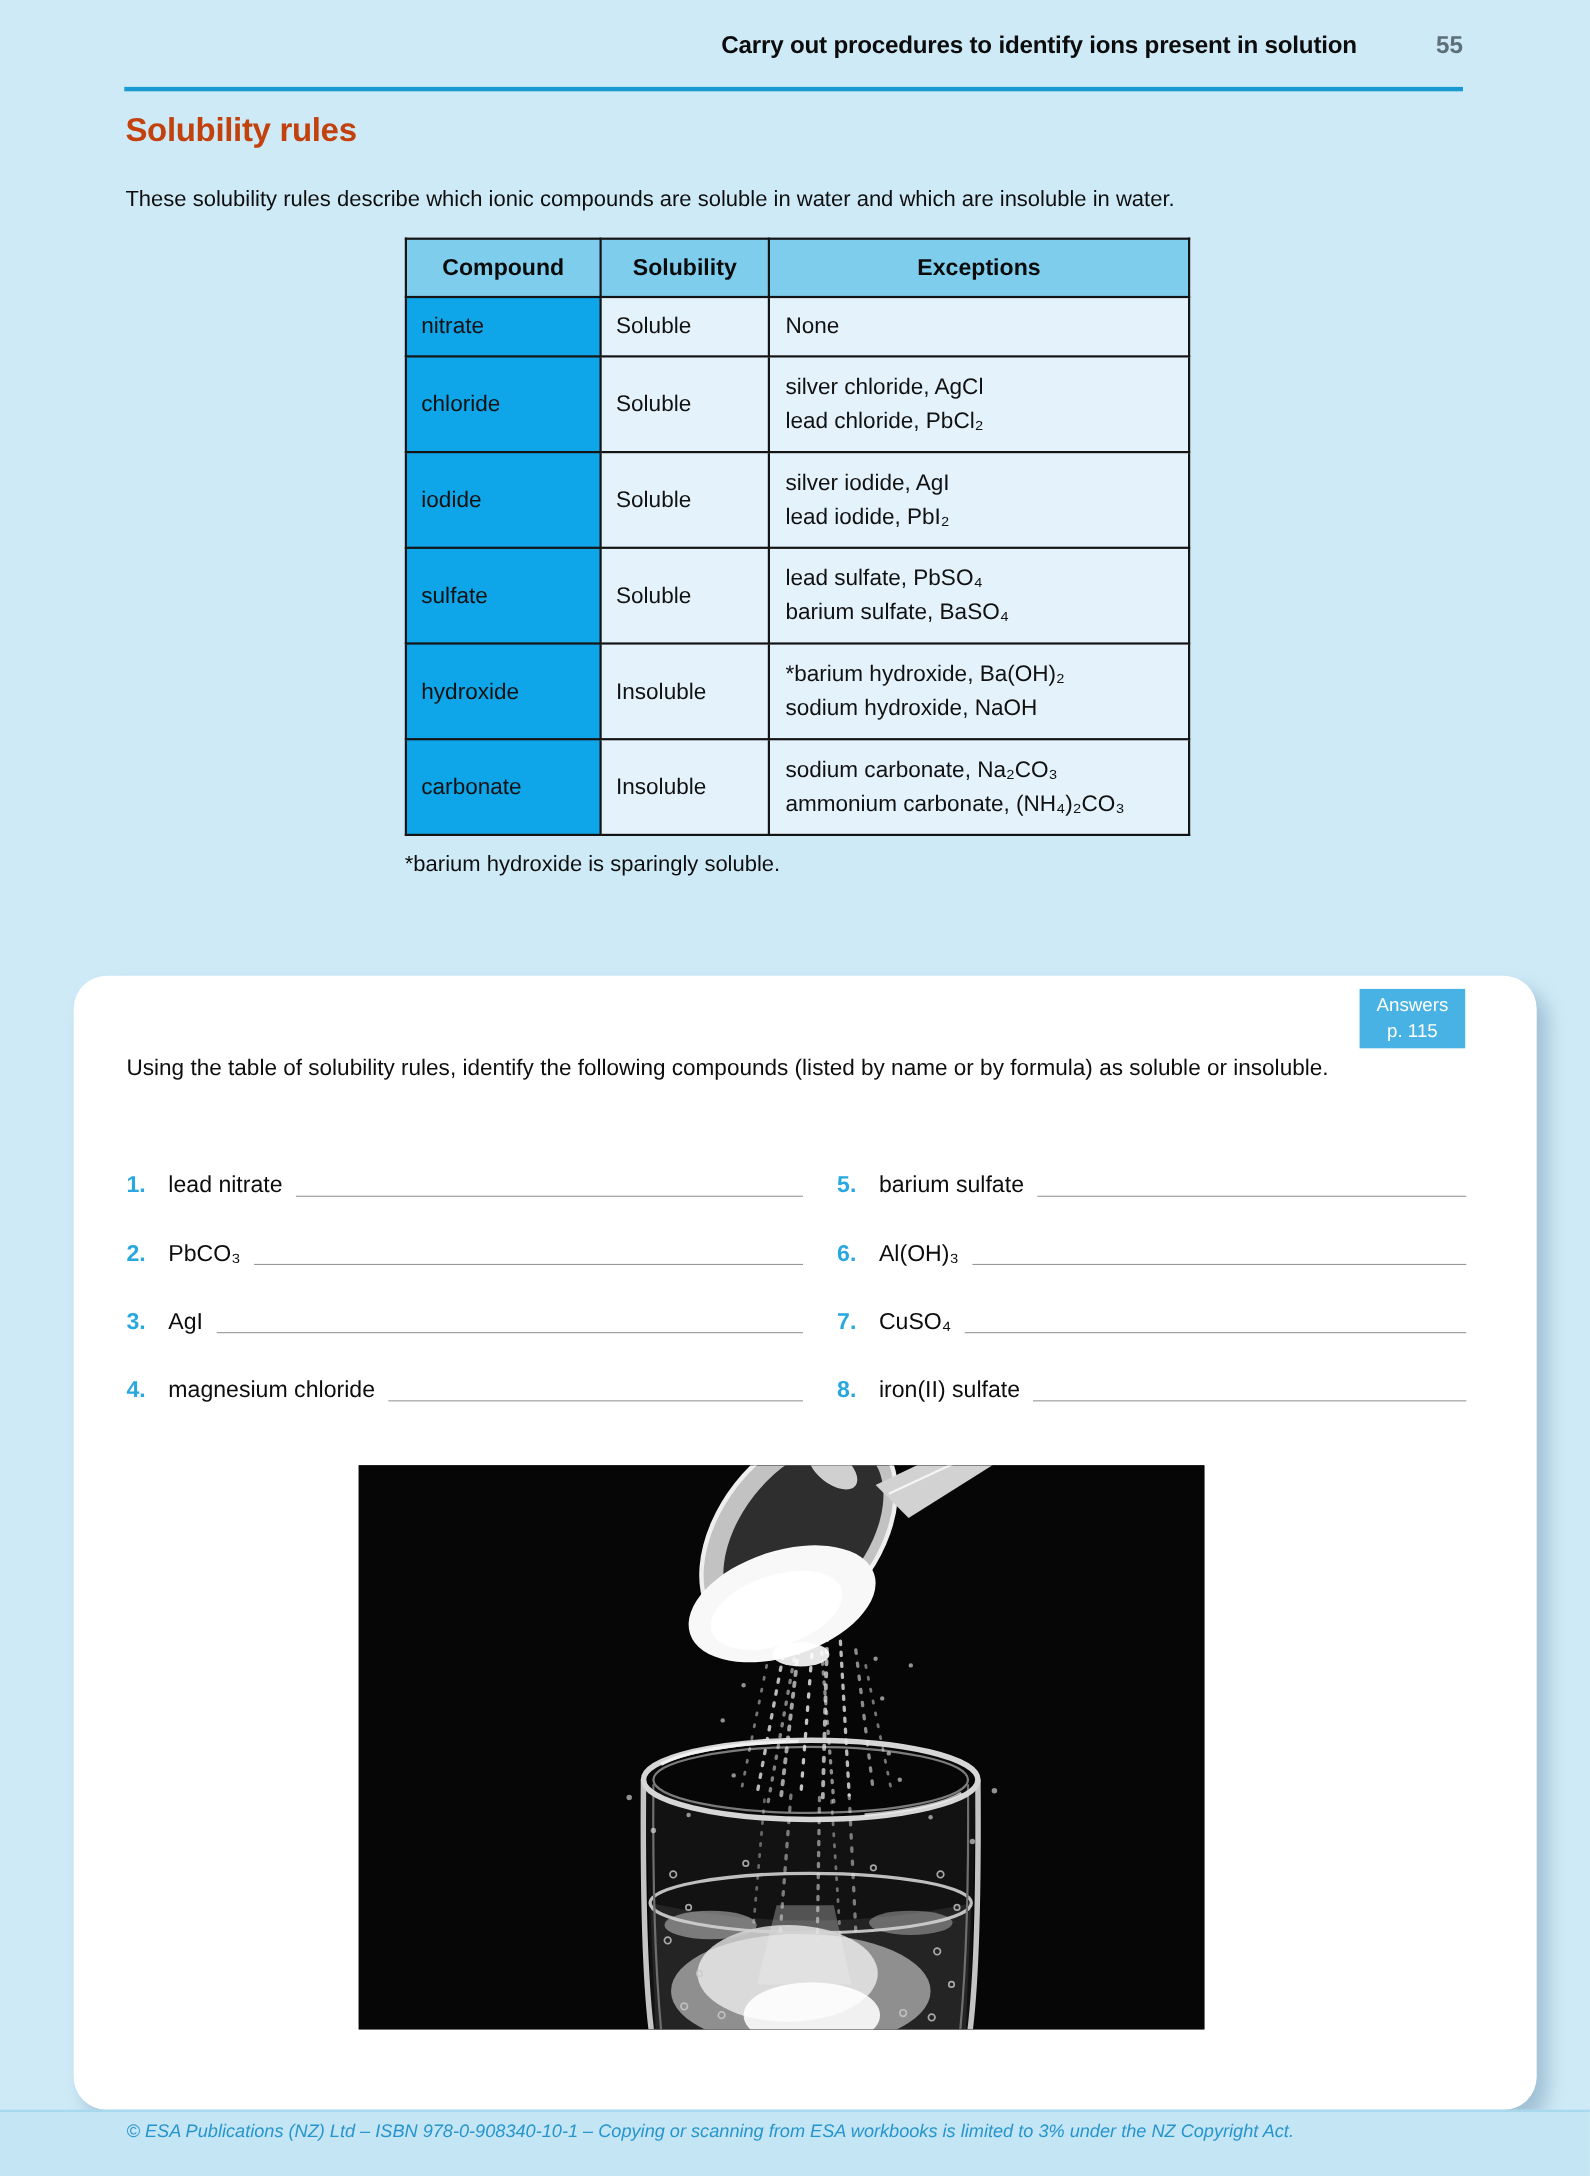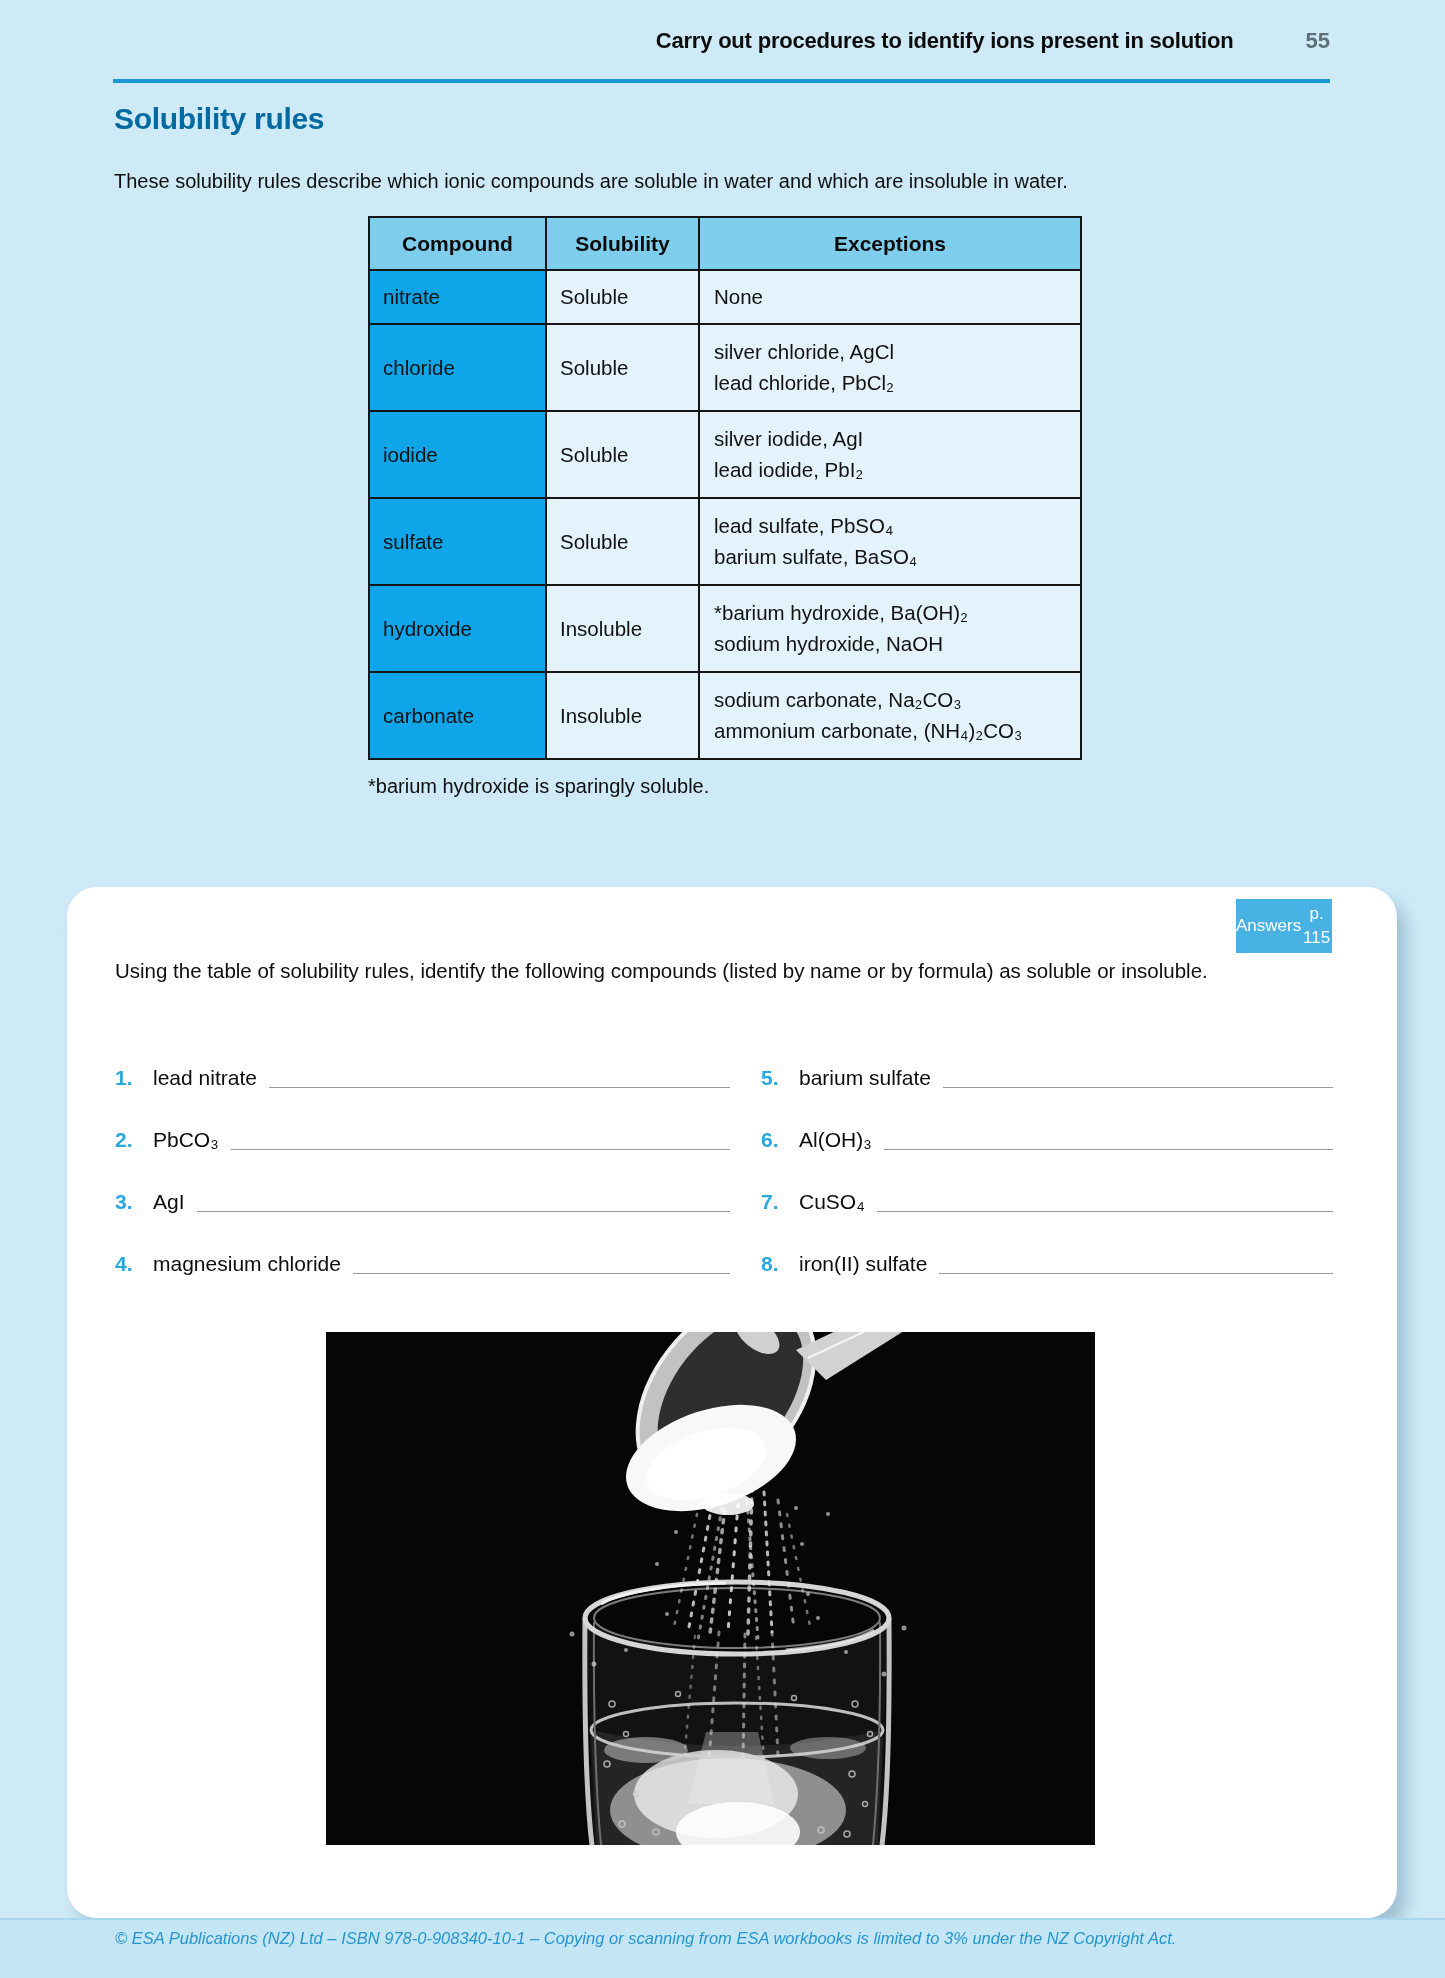--- a/index.html
+++ b/index.html
@@ -11,21 +11,21 @@
 
   
   .page-head{position:absolute;top:28px;left:115px;right:115px;
     display:flex;justify-content:flex-end;align-items:baseline;gap:72px}
   .page-head .ph-title{font-weight:bold;font-size:22px;color:#0c0c0c;letter-spacing:-.2px}
   .page-head .ph-num{font-weight:bold;font-size:22px;color:#5d6f77}
   .head-rule{position:absolute;left:113px;right:115px;top:79px;height:4px;background:#1a9ad2}
 
   
   .sec-heading{position:absolute;left:114px;top:102px;font-size:30px;font-weight:bold;
-    color:#0369a1;letter-spacing:-.3px}
+    color:#c2410c;letter-spacing:-.3px}
   .sec-intro{position:absolute;left:114px;top:170px;font-size:20px;color:#0e0e0e}
 
   
   .sol-table-wrap{position:absolute;left:368px;top:216px}
   table.sol{border-collapse:collapse;table-layout:fixed;width:712px;
     border:2px solid #141414;font-size:20.5px}
   table.sol th,table.sol td{border:2px solid #141414;vertical-align:middle}
   table.sol th{background:#7ecdec;font-weight:bold;font-size:21px;height:49px;text-align:center;color:#0b0b0b}
   col.c-comp{width:177px} col.c-sol{width:153px} col.c-exc{width:382px}
   td.comp{background:#0ea5e9;padding-left:13px}
@@ -34,21 +34,21 @@
   tr.r-one{height:54px} tr.r-two{height:87px}
   .table-footnote{position:absolute;left:368px;top:775px;font-size:20px;color:#0e0e0e}
 
   
   .card{position:absolute;left:67px;top:887px;width:1330px;height:1031px;background:#ffffff;
     border-radius:30px;box-shadow:10px 12px 16px rgba(105,145,170,.45)}
   .card-title{position:absolute;left:48px;top:12px;font-size:34px;font-weight:bold;
     font-style:italic;color:#4b4b49;letter-spacing:-.5px}
   .answers-badge{position:absolute;left:1169px;top:12px;width:96px;height:54px;
     background:#47b2e3;color:#fff;font-size:17px;line-height:1.4;
-    display:flex;align-items:center;justify-content:center;text-align:center}
+    display:flex;flex-direction:column;align-items:center;justify-content:center;text-align:center}
   .card-instructions{position:absolute;left:48px;top:64px;width:1268px;
     font-size:20.5px;line-height:39px;color:#0e0e0e}
 
   .q-grid{position:absolute;left:48px;top:153px;width:1234px}
   .q-row{height:62px;display:flex;align-items:flex-end;padding-bottom:14px;box-sizing:border-box}
   .q-item{display:flex;align-items:flex-end}
   .q-left{width:615px}
   .q-right{width:572px;margin-left:31px}
   .q-num{font-weight:bold;color:#29a8e0;font-size:21px;line-height:1;width:36px;flex:none}
   .q-label{font-size:21px;line-height:1;margin-left:2px;white-space:nowrap;color:#0d0d0d}

